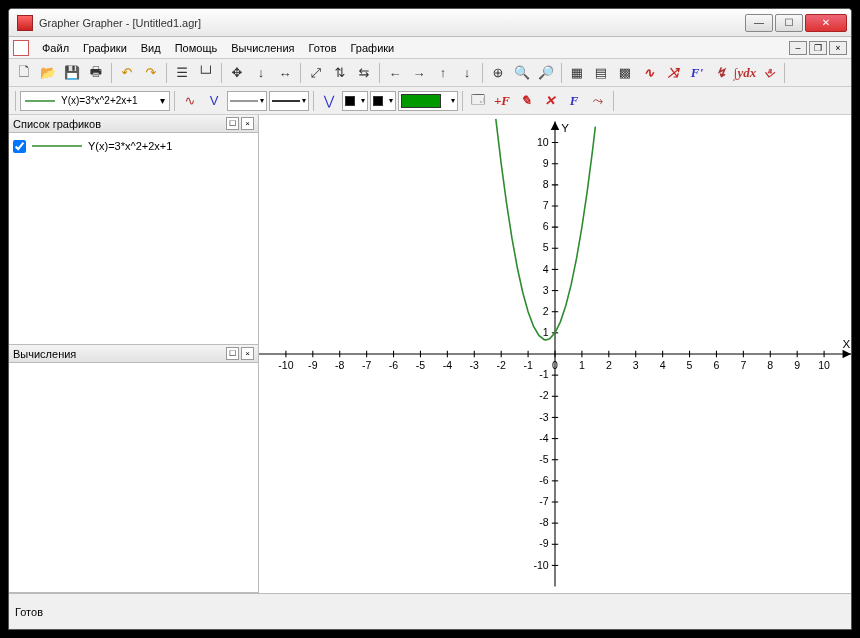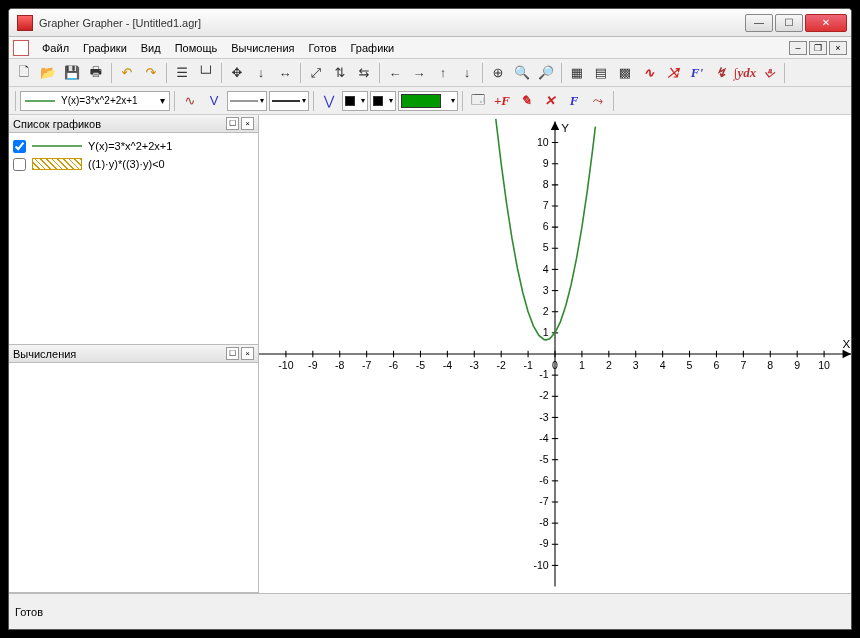--- a/index.html
+++ b/index.html
@@ -169,25 +169,20 @@
             <div class="ph-btn">×</div>
           </div>
         </div>
         <div class="panel-body" id="graph-list">
             <div class="graph-row">
               <input type="checkbox" checked="" style="">
               <div class="line-preview"><svg width="50" height="12">
                   <line x1="0" y1="6" x2="50" y2="6" stroke="#2e8b2e" stroke-width="1.5"></line>
                 </svg></div>
               <span class="graph-label">Y(x)=3*x^2+2x+1</span>
-            </div>
-            <div class="graph-row">
-              <input type="checkbox" style="">
-              <div class="line-preview hatch" style="border: 1px solid rgb(204, 153, 0);"></div>
-              <span class="graph-label">((1)·y)*((3)·y)&lt;0</span>
             </div>
           </div>
       </div>
       <div class="panel flex1">
         <div class="panel-head">
           <span>Вычисления</span>
           <div class="phs">
             <div class="ph-btn">☐</div>
             <div class="ph-btn">×</div>
           </div>

